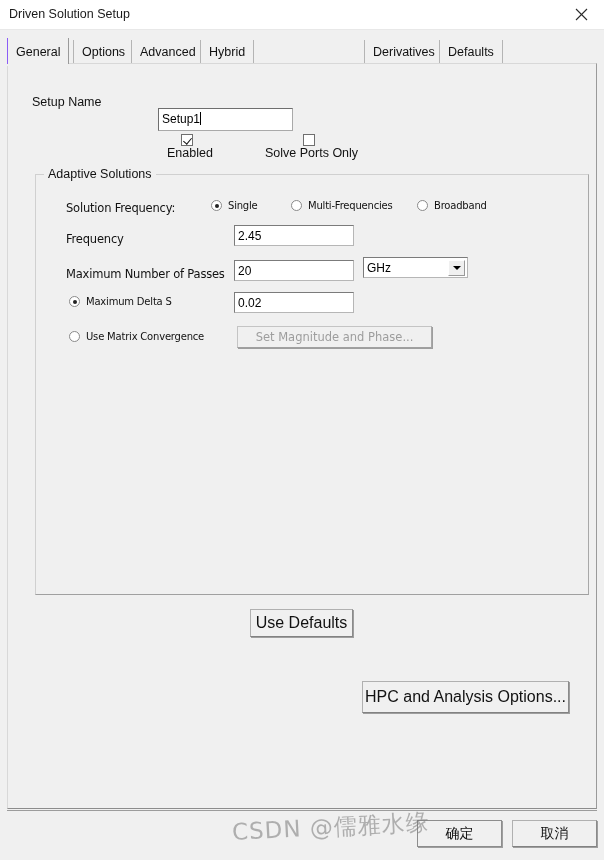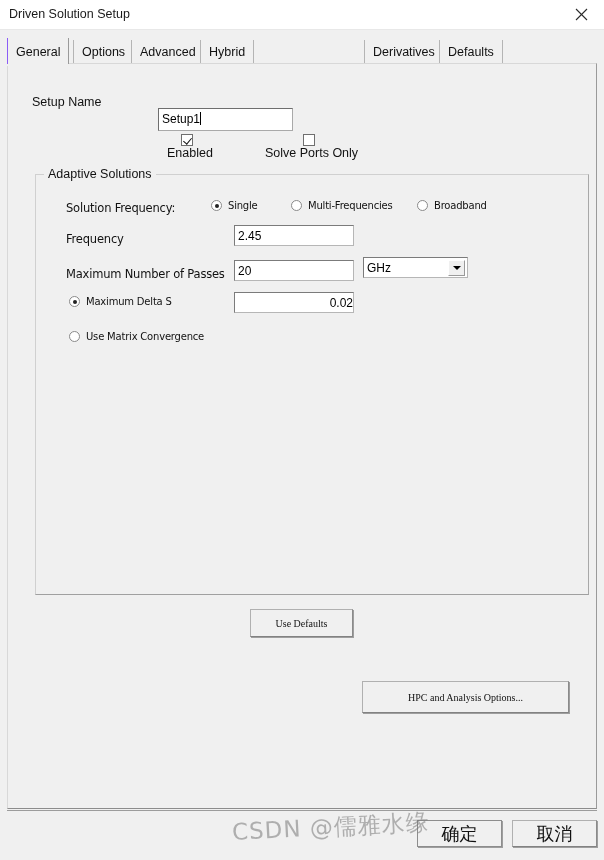--- a/index.html
+++ b/index.html
@@ -267,38 +267,37 @@
   .btn {
     position: absolute;
     background: #f0f0f0;
     border: 1px solid #b0b0b0;
     border-right-color: #8a8a8a;
     border-bottom-color: #828282;
     box-sizing: border-box;
     display: flex;
     align-items: center;
     justify-content: center;
-    font-size: 10px;
+    font-size: 16px;
     color: #111111;
     white-space: nowrap;
     cursor: default;
     box-shadow: 1px 1px 0 #9e9e9e;
-    font-family: Liberation Serif, serif;
   }
   .btn.disabled {
     color: #9d9d9d;
     border-color: #c4c4c4;
     border-right-color: #a8a8a8;
     border-bottom-color: #a0a0a0;
     font-family: "DejaVu Sans", sans-serif;
     font-size: 11.5px;
   }
   .btn.cjk {
     font-family: "DejaVu Sans", sans-serif;
-    font-size: 18px;
+    font-size: 14px;
   }
   .btn.default-btn {
     border: 1px solid #8d8d8d;
   }
 
   
   .sep {
     position: absolute;
     left: 7px;
     top: 810px;
@@ -385,26 +384,27 @@
       <span class="combo-arrow"></span>
     </div>
 
     <div class="lbl-small" style="left:30px; top:92px;">Maximum Number of Passes</div>
     <div class="textbox" style="left:198px; top:85px; width:120px; height:21px;">20</div>
 
     <div class="rad-wrap" style="left:33px; top:121px;">
       <span class="rad-box checked"></span>
       <span class="rad-label">Maximum Delta S</span>
     </div>
-    <div class="textbox" style="left:198px; top:117px; width:120px; height:21px;text-align:right;">0.02</div>
+    <div class="textbox" style="left:198px; top:117px; width:120px; height:21px;">0.02</div>
 
     <div class="rad-wrap" style="left:33px; top:156px;">
       <span class="rad-box"></span>
       <span class="rad-label">Use Matrix Convergence</span>
     </div>
+    <div class="btn disabled" style="left:201px; top:151px; width:195px; height:22px;">Set Magnitude and Phase...</div>
   </div>
 
   <div class="btn" style="left:242px; top:545px; width:103px; height:28px;">Use Defaults</div>
 
   <div class="btn" style="left:354px; top:617px; width:207px; height:32px;">HPC and Analysis Options...</div>
 
 </div>
 
 <div class="sep"></div>
 

